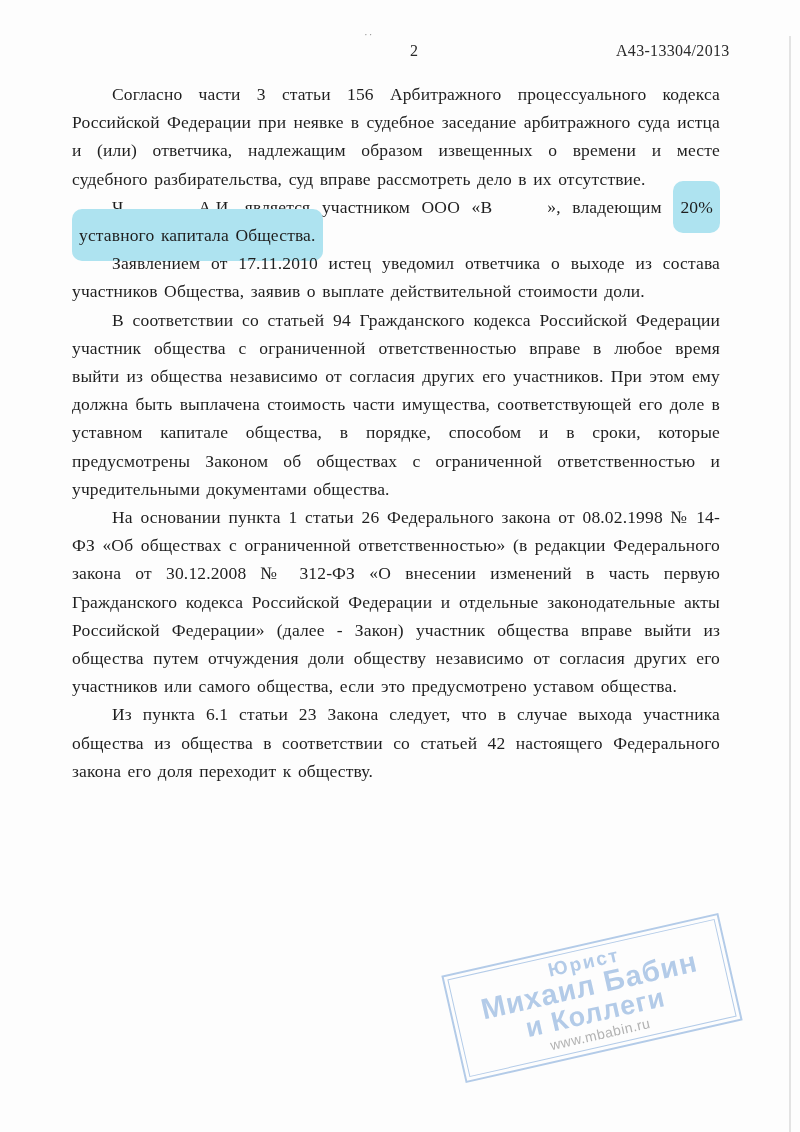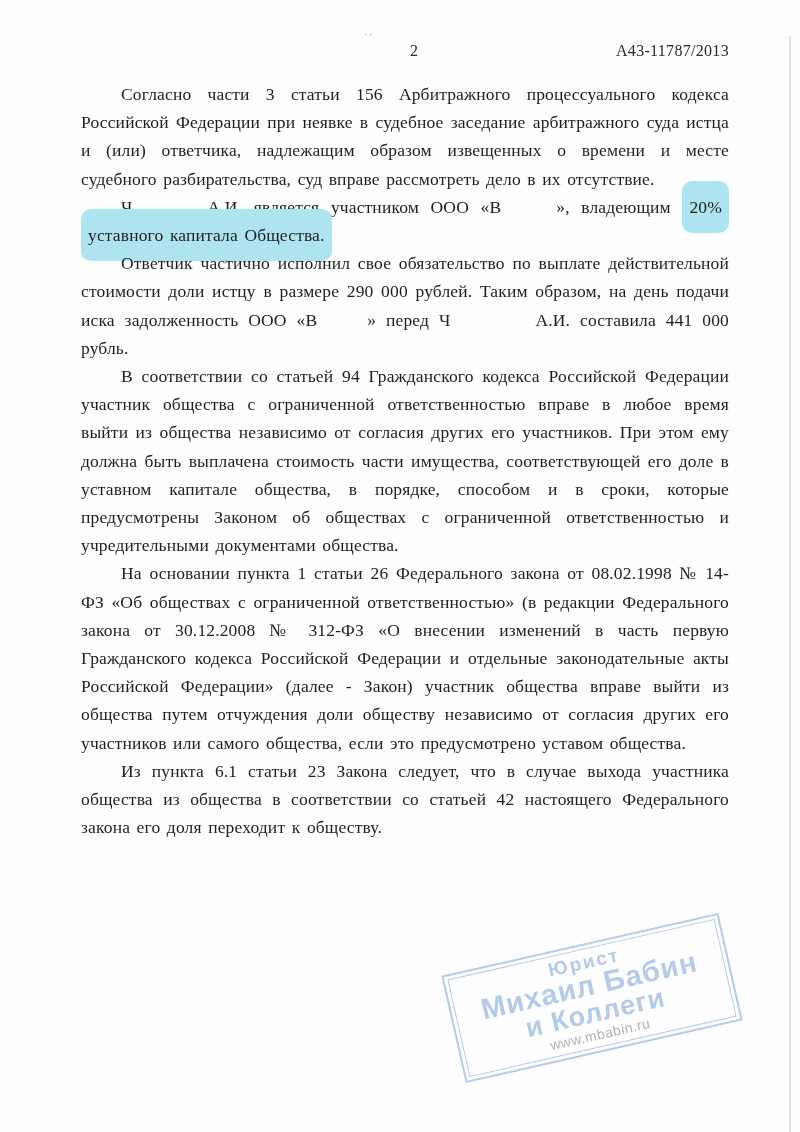--- a/index.html
+++ b/index.html
@@ -26,21 +26,21 @@
     font-size:11px; color:#8f8f8f; letter-spacing:1px;
   }
   .header-row {
     position:absolute; top:42px; left:0; width:800px;
     font-size:16px; color:#2a2a2a;
   }
   .page-num { position:absolute; left:410px; top:0; }
   .case-num { position:absolute; left:616px; top:0; letter-spacing:.3px; }
 
   .content {
-    position:absolute; left:81px; top:80px; width:648px;
+    position:absolute; left:72px; top:80px; width:648px;
     font-size:17.5px; line-height:28.2px;
     text-align:justify;
     word-spacing:2px; letter-spacing:.15px;
     z-index:2;
   }
   .content p { margin:0; text-indent:40px; }
   .gap { display:inline-block; height:1px; }
   .hl {
     background:var(--hl,#aee3f0);
     border-radius:10px;
@@ -79,36 +79,36 @@
 </style>
 </head>
 <body>
 
 <div class="page">
 
   <span class="scan-dots">··</span>
 
   <div class="header-row">
     <span class="page-num">2</span>
-    <span class="case-num">А43-11787/2013</span>
+    <span class="case-num">А43-13304/2013</span>
   </div>
 
   <div class="stamp">
     <div class="stamp-inner">
       <div class="stamp-l1">Юрист</div>
       <div class="stamp-l2">Михаил Бабин</div>
       <div class="stamp-l3">и Коллеги</div>
       <div class="stamp-url">www.mbabin.ru</div>
     </div>
   </div>
 
   <div class="content">
       <p>Согласно части 3 статьи 156 Арбитражного процессуального кодекса Российской Федерации при неявке в судебное заседание арбитражного суда истца и (или) ответчика, надлежащим образом извещенных о времени и месте судебного разбирательства, суд вправе рассмотреть дело в их отсутствие.</p>
       <p>Ч<span class="gap" style="width: 75px;"></span>А.И. является участником ООО «В<span class="gap" style="width: 55px;"></span>», владеющим <span class="hl">20%</span> <span class="hl">уставного капитала Общества.</span></p>
-      <p>Ответчик частично исполнил свое обязательство по выплате действительной стоимости доли истцу в размере 290 000 рублей. Таким образом, на день подачи иска задолженность ООО «В<span class="gap" style="width: 50px;"></span>» перед Ч<span class="gap" style="width: 85px;"></span>А.И. составила 441 000 рубль.</p>
+      <p>Заявлением от 17.11.2010 истец уведомил ответчика о выходе из состава участников Общества, заявив о выплате действительной стоимости доли.</p>
       <p>В соответствии со статьей 94 Гражданского кодекса Российской Федерации участник общества с ограниченной ответственностью вправе в любое время выйти из общества независимо от согласия других его участников. При этом ему должна быть выплачена стоимость части имущества, соответствующей его доле в уставном капитале общества, в порядке, способом и в сроки, которые предусмотрены Законом об обществах с ограниченной ответственностью и учредительными документами общества.</p>
       <p>На основании пункта 1 статьи 26 Федерального закона от 08.02.1998 № 14-ФЗ «Об обществах с ограниченной ответственностью» (в редакции Федерального закона от 30.12.2008 № 312-ФЗ «О внесении изменений в часть первую Гражданского кодекса Российской Федерации и отдельные законодательные акты Российской Федерации» (далее - Закон) участник общества вправе выйти из общества путем отчуждения доли обществу независимо от согласия других его участников или самого общества, если это предусмотрено уставом общества.</p>
       <p>Из пункта 6.1 статьи 23 Закона следует, что в случае выхода участника общества из общества в соответствии со статьей 42 настоящего Федерального закона его доля переходит к обществу.</p>
     </div>
 
   <div class="scan-edge"></div>
 
 </div>
 
 </body></html>

